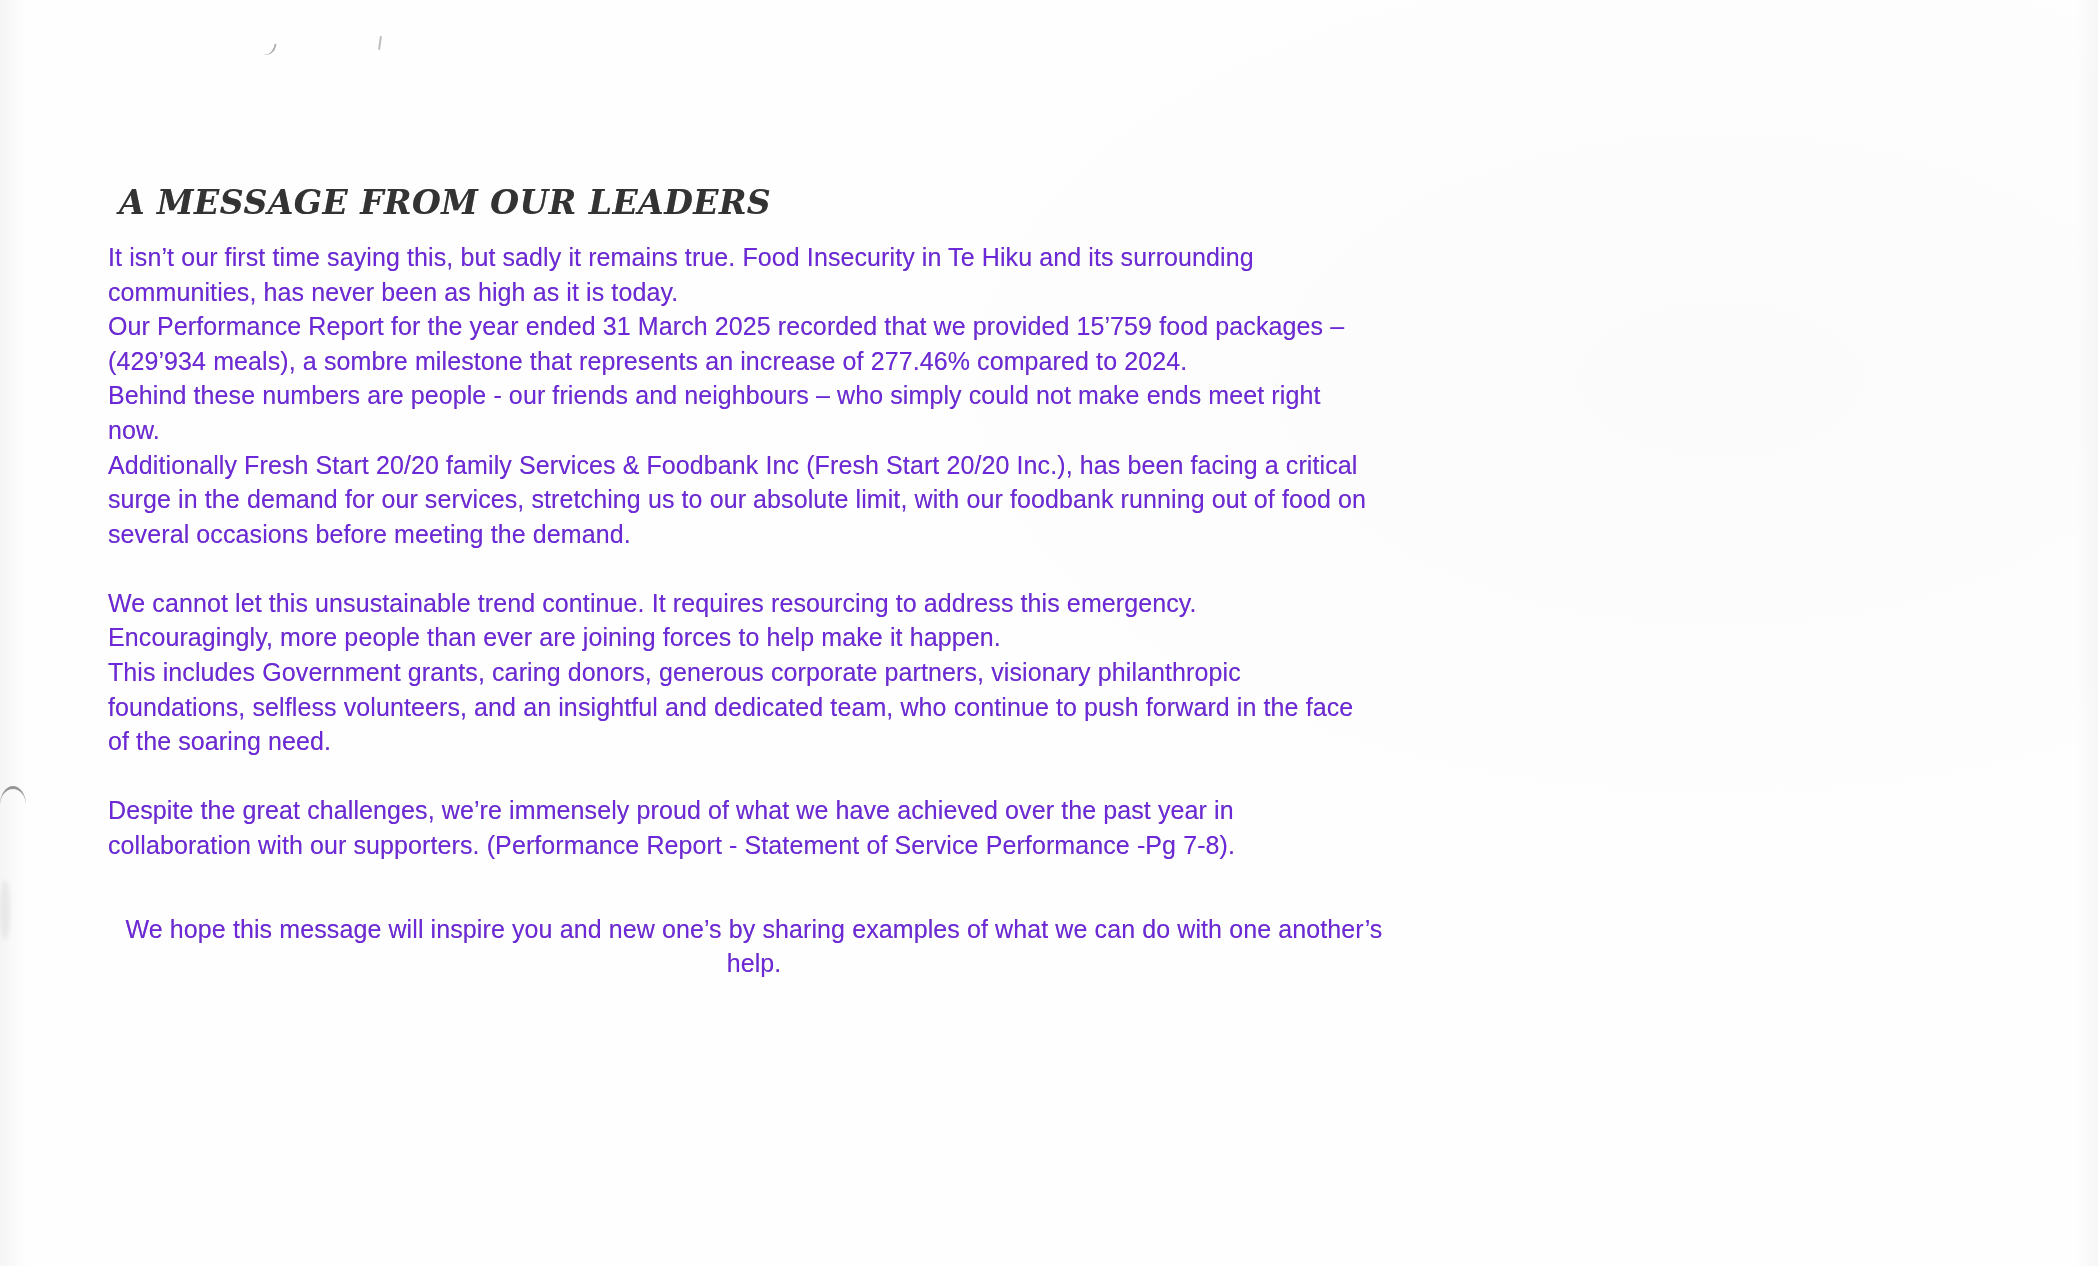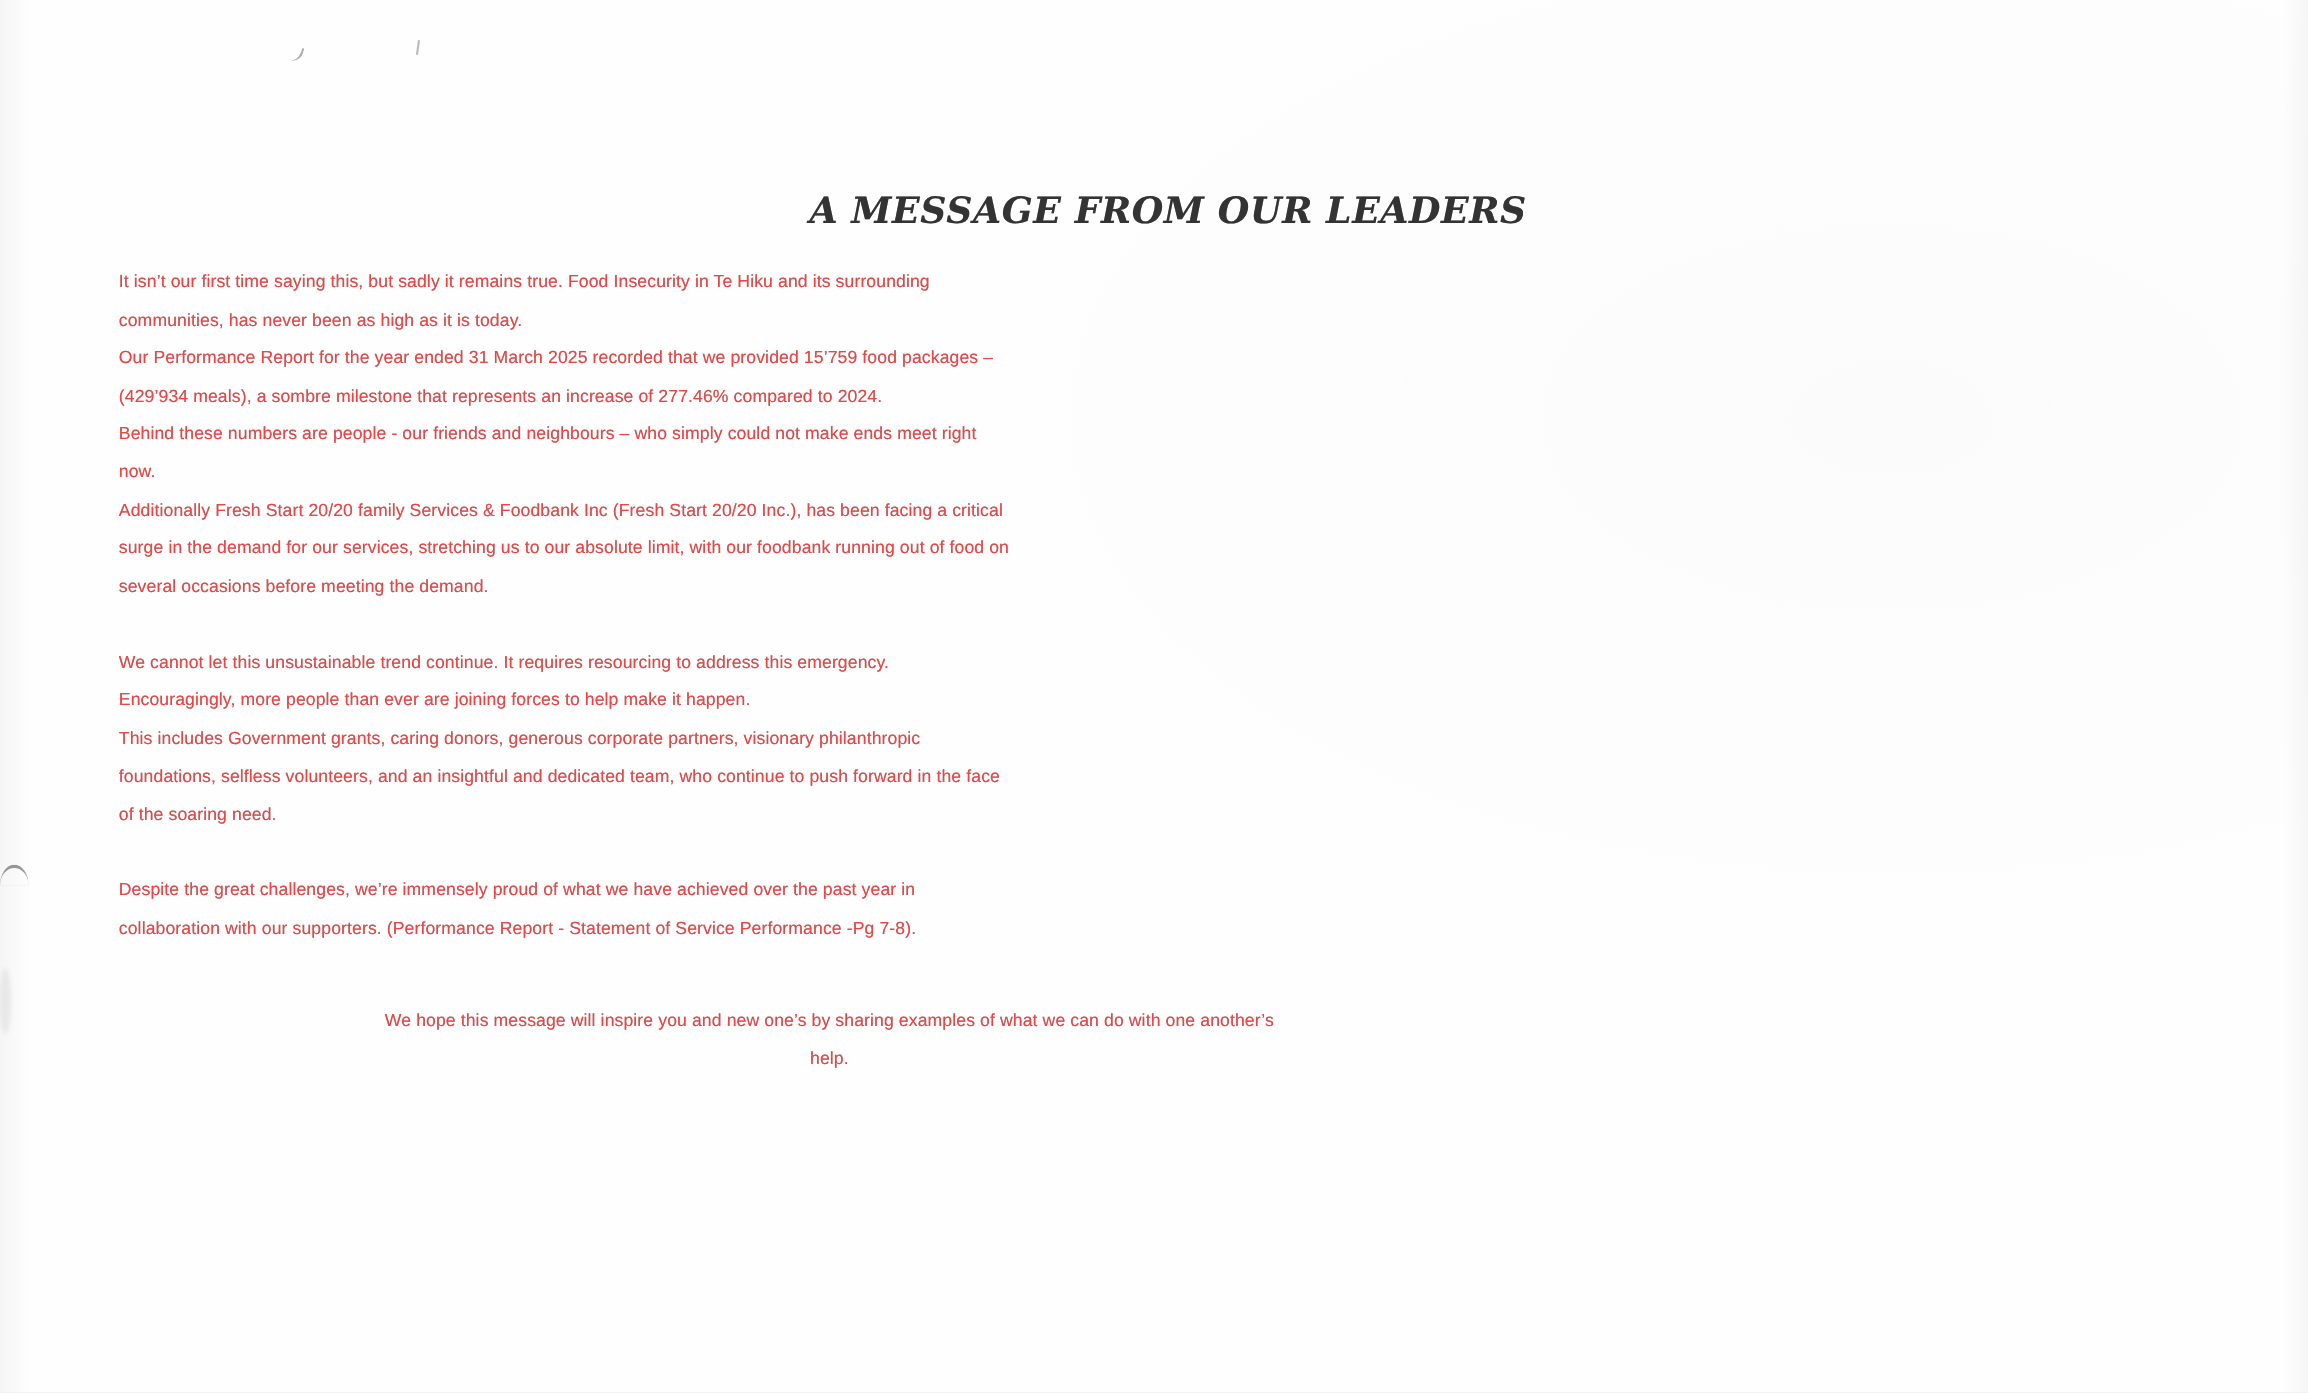--- a/index.html
+++ b/index.html
@@ -25,42 +25,42 @@
     background:
       linear-gradient(to right, rgba(0,0,0,0.035), rgba(0,0,0,0) 28px),
       linear-gradient(to left, rgba(0,0,0,0.03), rgba(0,0,0,0) 22px),
       radial-gradient(ellipse 900px 500px at 82% 30%, rgba(0,0,0,0.012), rgba(0,0,0,0));
   }
   .doc-title {
     position: absolute;
     top: 172px;
     left: 108px;
     width: 1280px;
-    margin: 0;
-    text-align: right;
+    margin: 11px;
+    text-align: left;
     font-family: "DejaVu Serif", "Liberation Serif", serif;
     font-style: italic;
     font-weight: bold;
     font-size: 33px;
     letter-spacing: 0.5px;
     color: #333333;
     text-shadow: 0 0 0.5px rgba(40,40,40,0.45);
   }
   .doc-body {
     position: absolute;
     top: 240px;
     left: 108px;
     width: 1292px;
   }
   .para {
     margin: 0 0 34.5px 0;
-    font-size: 16px;
+    font-size: 25px;
     line-height: 34.6px;
     white-space: pre-line;
-    color: #ef4444;
+    color: #6d28d9;
     text-shadow: 0 0 0.6px rgba(45,45,45,0.4);
     letter-spacing: 0.1px;
   }
   .para:last-child {
     margin-bottom: 0;
     text-align: center;
   }
   .para-gap-lg {
     margin-bottom: 49px;
   }

